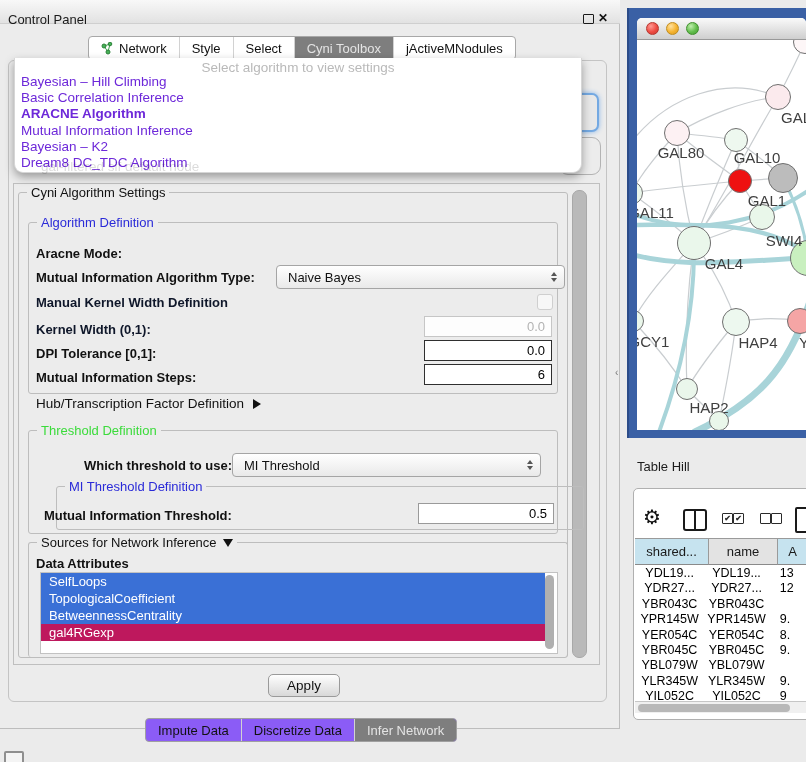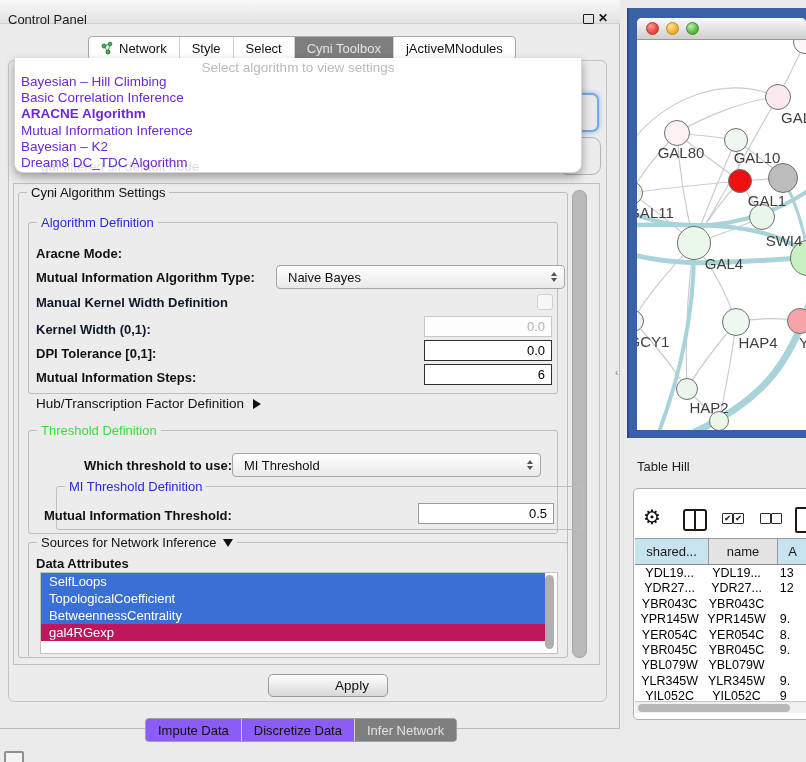--- a/index.html
+++ b/index.html
@@ -48,21 +48,21 @@
   .in-dark{border:1.5px solid #2f2f2f;color:#000;}
   .in-dis{border:1px solid #c6c6c6;color:#b3b3b3;background:#fdfdfd;}
   .in-mid{border:1px solid #9a9a9a;color:#000;}
   .checkbox{position:absolute;width:14px;height:14px;border:1px solid #cfcfcf;border-radius:3px;background:#f7f7f7;}
   .tri-right{display:inline-block;width:0;height:0;border-left:8px solid #111;border-top:5.5px solid transparent;border-bottom:5.5px solid transparent;}
   .tri-down{display:inline-block;width:0;height:0;border-top:8px solid #111;border-left:5.5px solid transparent;border-right:5.5px solid transparent;}
   .attr-list{position:absolute;background:#fff;border:1px solid #c2c2c2;overflow:hidden;}
   .attr-item{height:17px;line-height:17px;font-size:13px;color:#fff;padding-left:8px;}
   .attr-scroll{position:absolute;width:9px;border-radius:5px;background:#b0b0b0;}
   .apply-btn{left:268px;top:674px;width:70px;height:21px;border:1px solid #9a9a9a;border-radius:5px;
-             background:linear-gradient(#fefefe,#d8d8d8);font-size:13.5px;display:flex;align-items:center;justify-content:center;padding-left:48px;}
+             background:linear-gradient(#fefefe,#d8d8d8);font-size:13.5px;display:flex;align-items:center;justify-content:center;}
   .bottom-tabbar{left:145px;top:718px;height:22px;display:flex;background:#8b5cf6;border:1px solid #a0a0a0;border-radius:4px;overflow:hidden;}
   
   .net-frame{left:627px;top:8px;width:179px;height:430px;background:#3a60a5;box-shadow:inset 2px 0 0 #2c4c88;}
   .net-window{left:637px;top:18px;width:169px;height:412px;background:#fff;border-radius:5px 5px 0 0;}
   .net-titlebar{position:absolute;left:0;top:0;width:100%;height:22px;background:linear-gradient(#fafafa,#cfcfcf);
                 border-bottom:1px solid #999;border-radius:5px 5px 0 0;display:flex;align-items:center;gap:7px;padding-left:9px;box-sizing:border-box;}
   .light{width:13px;height:13px;border-radius:50%;}
   .light.red{background:radial-gradient(circle at 35% 30%,#ff9a94,#ee4b42 55%,#c83b33);border:1px solid #b5352e;box-sizing:border-box;}
   .light.yellow{background:radial-gradient(circle at 35% 30%,#ffe1a0,#f5b32f 55%,#d89a25);border:1px solid #c08c1e;box-sizing:border-box;}
   .light.green{background:radial-gradient(circle at 35% 30%,#c0efae,#62bd4c 55%,#479e34);border:1px solid #3f8f2d;box-sizing:border-box;}

